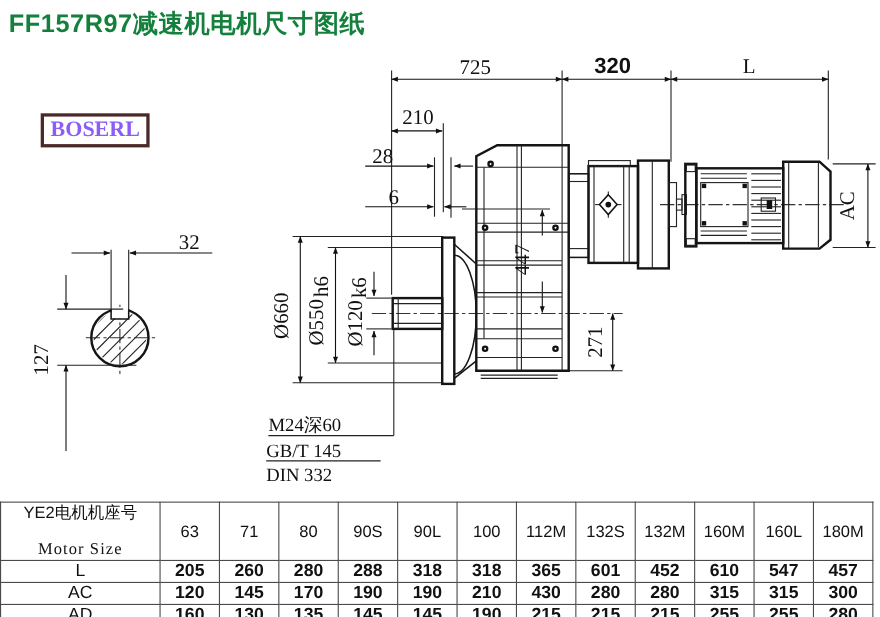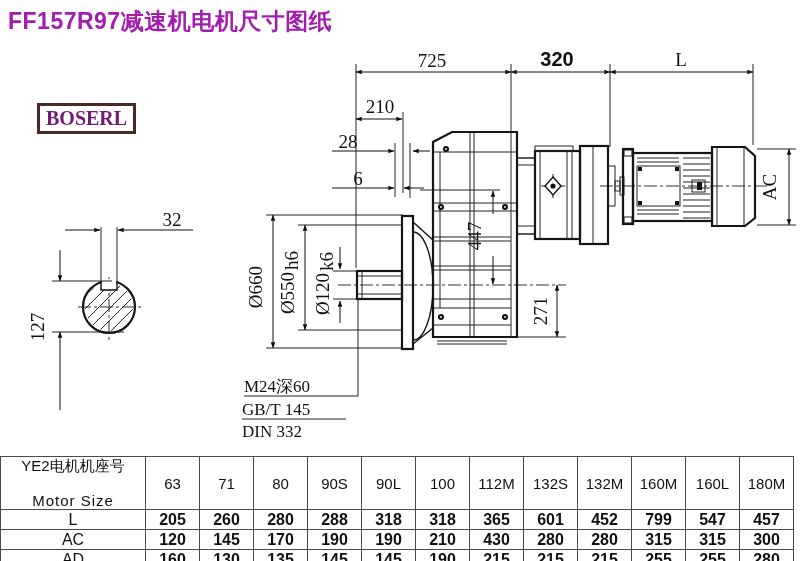--- a/index.html
+++ b/index.html
@@ -1,40 +1,40 @@
 <!DOCTYPE html>
 <html><head>
 <meta charset="utf-8">
 <style>
   html,body{margin:0;padding:0;background:#fff;}
   .stage{position:relative;width:800px;height:561px;background:#ffffff;overflow:hidden;
          font-family:"Liberation Sans",sans-serif;color:#111;}
   .title{position:absolute;left:8px;top:6px;font-size:23px;font-weight:bold;
-         letter-spacing:0.5px;color:#a21caf;white-space:nowrap;}
+         letter-spacing:0.5px;color:#15803d;white-space:nowrap;}
   .logo{position:absolute;left:37px;top:103px;border:3px solid #4a2a28;background:#fff;
         padding:0 6px;font-family:"Liberation Serif",serif;font-weight:bold;
-        font-size:20px;color:#701a75;line-height:25px;}
+        font-size:20px;color:#8b5cf6;line-height:25px;}
   svg{position:absolute;left:0;top:0;}
   svg text{font-family:"Liberation Serif",serif;font-size:19px;fill:#111;}
   svg text.bold-sans{font-family:"Liberation Sans",sans-serif;font-weight:bold;font-size:20px;}
   svg text.note{font-size:17px;}
   svg .bold{stroke:#151515;stroke-width:2.2;fill:none;}
   svg .med{stroke:#151515;stroke-width:1.4;fill:none;}
   svg .thin{stroke:#222;stroke-width:1;fill:none;}
   svg .dim{stroke:#111;stroke-width:1;fill:none;}
   svg .cl{stroke:#333;stroke-width:1;fill:none;stroke-dasharray:13 3 3 3;}
   svg .hatch{stroke:#222;stroke-width:1;}
   .dim-table{position:absolute;left:0;top:456px;border-collapse:collapse;table-layout:fixed;padding-left:10px;}
   .dim-table td,.dim-table th{border:1px solid #4a4a4a;padding:0;text-align:center;
         vertical-align:middle;font-weight:normal;background:#fff;}
   .dim-table th.c0{width:144px;}
   .dim-table td.v{width:53px;font-size:16px;font-weight:bold;}
   .dim-table .hrow th{height:40px;font-size:15px;}
   .dim-table .drow td{height:19px;font-size:16px;}
-  .mono{font-family:Liberation Sans, sans-serif;font-size:15px;letter-spacing:1px;margin-top:16px;}
+  .mono{font-family:Liberation Serif, serif;font-size:15px;letter-spacing:1px;margin-top:16px;}
 </style>
 </head>
 <body>
 
 <div class="stage">
 
   <div class="title">FF157R97减速机电机尺寸图纸</div>
   <div class="logo">BOSERL</div>
 
   <svg width="800" height="561" viewBox="0 0 800 561">
@@ -271,21 +271,21 @@
       <td>L</td>
       <td class="v">205</td>
       <td class="v">260</td>
       <td class="v">280</td>
       <td class="v">288</td>
       <td class="v">318</td>
       <td class="v">318</td>
       <td class="v">365</td>
       <td class="v">601</td>
       <td class="v">452</td>
-      <td class="v">799</td>
+      <td class="v">610</td>
       <td class="v">547</td>
       <td class="v">457</td>
     </tr>
     <tr class="drow">
       <td>AC</td>
       <td class="v">120</td>
       <td class="v">145</td>
       <td class="v">170</td>
       <td class="v">190</td>
       <td class="v">190</td>

